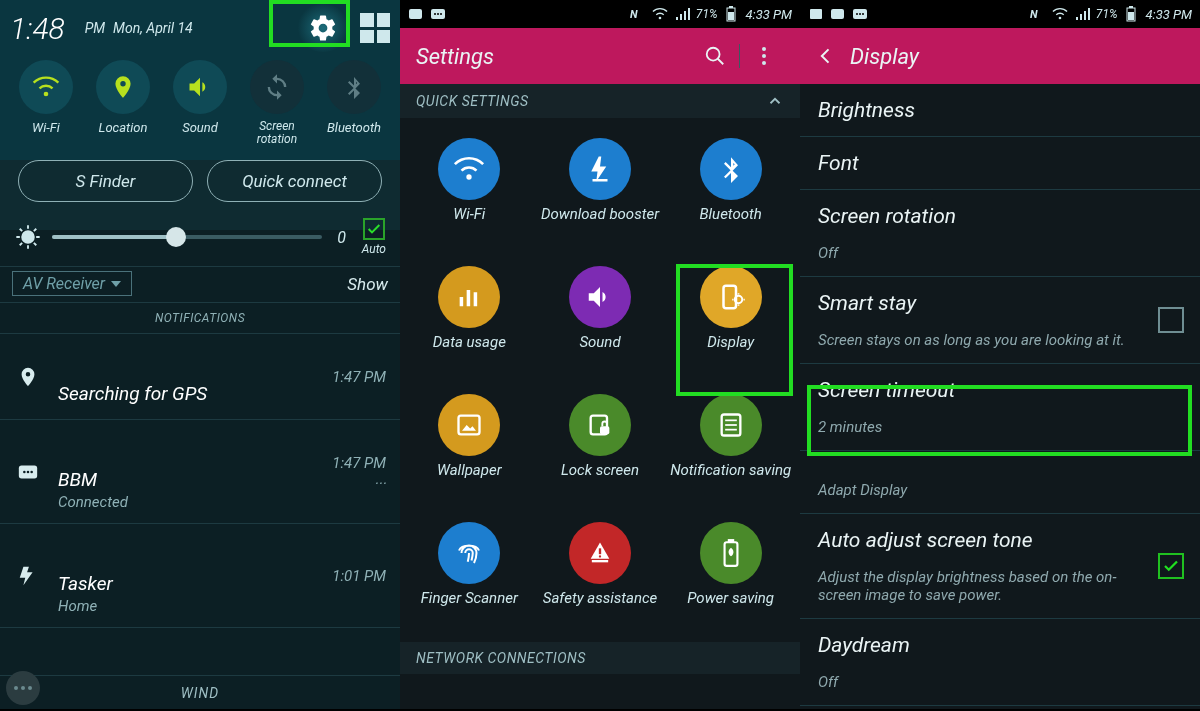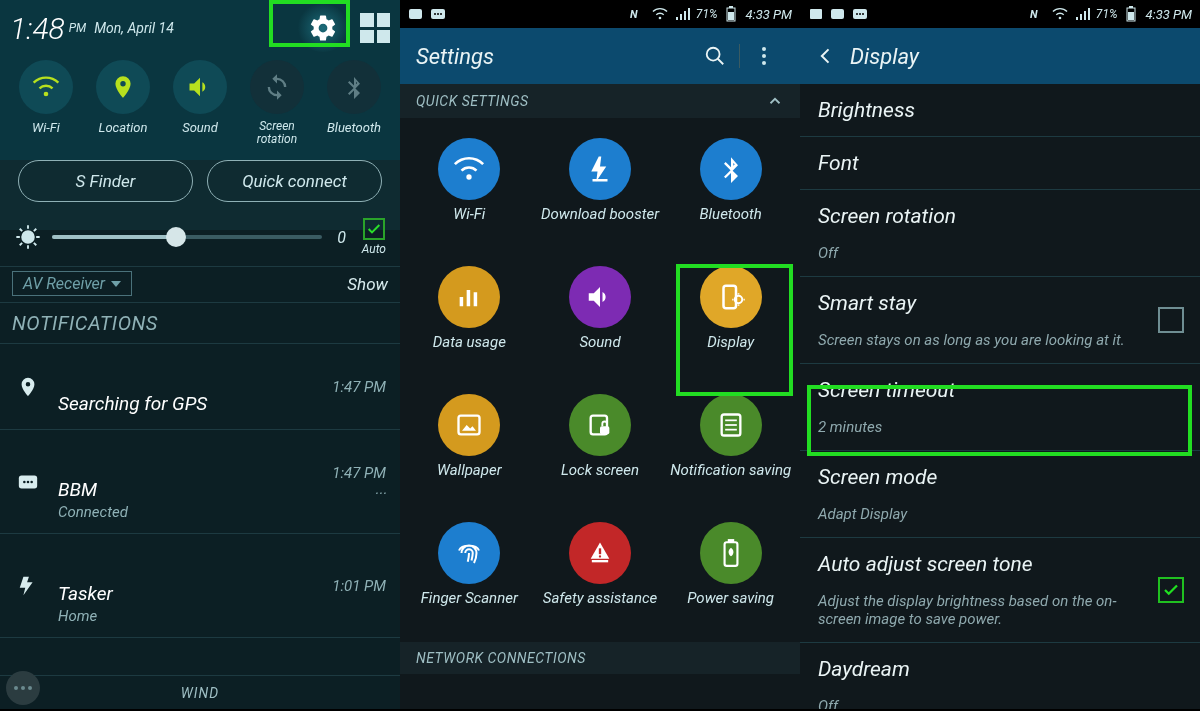--- a/index.html
+++ b/index.html
@@ -11,21 +11,21 @@
 .p2 { width: 400px; background: #10181c; }
 .p3 { width: 400px; background: #10181c; }
 .hl { position: absolute; border: 4px solid #22dd22; pointer-events: none; }
 
 .status { height: 28px; padding: 0 8px; color: #cfe8ec; font-size: 13px; justify-content: flex-end; gap: 6px; }
 .status .sp { flex: 1; }
 .s-icon { width: 16px; height: 16px; display: inline-flex; align-items: center; justify-content: center; }
 
 .qp-top { padding: 4px 10px 2px 10px; }
 .qp-time { color: #ffffff; font-size: 30px; font-weight: 300; }
-.qp-ampm { color: #cfe8ec; font-size: 12px; margin-left: 4px; }
+.qp-ampm { color: #cfe8ec; font-size: 14px; margin-left: 20px; }
 .qp-date { color: #cfe8ec; font-size: 14px; margin-left: 8px; }
 .qp-top .sp { flex: 1; }
 .gear-btn { width: 54px; height: 48px; border-radius: 50%; background: radial-gradient(circle, #1b6b79 0%, #0a3640 70%); display: flex; align-items: center; justify-content: center; margin-right: 10px; }
 .grid-btn { width: 30px; height: 30px; display: grid; grid-template-columns: 1fr 1fr; grid-template-rows: 1fr 1fr; gap: 3px; }
 .grid-btn span { background: #cfe8ec; }
 
 .toggle-row { display: flex; justify-content: space-between; padding: 6px 8px 8px; }
 .toggle { width: 76px; text-align: center; color: #cfe8ec; font-size: 13px; }
 .toggle .circ { width: 54px; height: 54px; border-radius: 50%; background: #0f4a56; margin: 0 auto 6px; display: flex; align-items: center; justify-content: center; }
 .toggle.off .circ { background: #123039; }
@@ -41,37 +41,37 @@
 .brt-thumb { position: absolute; top: 50%; left: 46%; width: 20px; height: 20px; border-radius: 50%; background: #d6e6e8; transform: translate(-50%, -50%); }
 .brt-val { color: #cfe8ec; font-size: 16px; width: 20px; text-align: center; }
 .autochk { width: 22px; height: 22px; border: 2px solid #2aa32a; display: flex; align-items: center; justify-content: center; margin-bottom: 2px; }
 .autolbl { color: #cfe8ec; font-size: 12px; }
 
 .avrow { display: flex; align-items: center; padding: 4px 12px 6px; border-top: 1px solid #1d3a41; border-bottom: 1px solid #1d3a41; }
 .avbox { border: 1px solid #4a717a; padding: 2px 10px; color: #6fa0a8; font-size: 16px; display: flex; align-items: center; gap: 6px; }
 .avrow .sp { flex: 1; }
 .showbtn { color: #d8ecee; font-size: 17px; }
 
-.sectionhdr { color: #8fb1b6; font-size: 20px; letter-spacing: 0.5px; padding: 8px 12px; border-bottom: 1px solid #1d3a41; }
+.sectionhdr { color: #8fb1b6; font-size: 12px; letter-spacing: 0.5px; padding: 8px 12px; border-bottom: 1px solid #1d3a41; text-align: center; }
 
 .notif { display: flex; align-items: center; padding: 12px 14px; border-bottom: 1px solid #1d3a41; gap: 16px; }
 .notif .nicon { width: 28px; display: flex; justify-content: center; color: #d8ecee; }
 .notif .ntext { flex: 1; margin-top: 36px; }
 .notif .title { color: #ffffff; font-size: 19px; margin-bottom: 2px; }
 .notif .sub { color: #8fb1b6; font-size: 15px; }
 .notif .time { color: #8fb1b6; font-size: 15px; white-space: nowrap; }
 .notif .mini { color: #8fb1b6; font-size: 12px; text-align: right; margin-top: 4px; }
 
 .bottom-bar { position: absolute; bottom: 0; left: 0; right: 0; height: 34px; border-top: 1px solid #1d3a41; display: flex; align-items: center; justify-content: center; }
 .bottom-bar .lbl { color: #9fbfc4; font-size: 14px; letter-spacing: 1px; }
 .drag-dot { position: absolute; left: 6px; bottom: 4px; width: 34px; height: 34px; border-radius: 50%; background: #2b3c40; display: flex; align-items: center; justify-content: center; gap: 3px; }
 .drag-dot i { width: 4px; height: 4px; background: #6b8a8e; border-radius: 50%; }
 
 .status2 { background: #000; }
-.hdr { display: flex; align-items: center; height: 56px; padding: 0 16px; color: #eaf4f5; background: #0c4a6e; }
+.hdr { display: flex; align-items: center; height: 56px; padding: 0 16px; color: #eaf4f5; background: #be185d; }
 .hdr .title { font-size: 22px; flex: 1; }
 .hdr .icbtn { width: 40px; display: flex; justify-content: center; }
 .dots { display: flex; flex-direction: column; gap: 3px; align-items: center; }
 .dots i { width: 4px; height: 4px; background: #cfe8ec; border-radius: 50%; }
 .sep { width: 1px; height: 24px; background: #3a5b62; margin: 0 4px; }
 
 .qs { display: flex; align-items: center; padding: 8px 16px; color: #9fbfc4; font-size: 14px; letter-spacing: 0.5px; background: #162328; }
 .qs .sp { flex: 1; }
 .chev { width: 18px; height: 18px; }
 
@@ -489,21 +489,20 @@
       <div class="li">
           <div class="t">Smart stay</div>
           <div class="d">Screen stays on as long as you are looking at it.</div>
           <div class="chk"></div>
         </div>
       <div class="li">
           <div class="t">Screen timeout</div>
           <div class="d">2 minutes</div>
         </div>
       <div class="li">
-          <div class="t">Screen mode</div>
           <div class="d">Adapt Display</div>
         </div>
       <div class="li">
           <div class="t">Auto adjust screen tone</div>
           <div class="d">Adjust the display brightness based on the on-screen image to save power.</div>
           <div class="chk on">
             <svg width="18" height="18" viewBox="0 0 24 24">
               <path fill="none" stroke="#20e020" stroke-width="3" d="M4 12l5 5L20 6"></path>
             </svg>
           </div>

